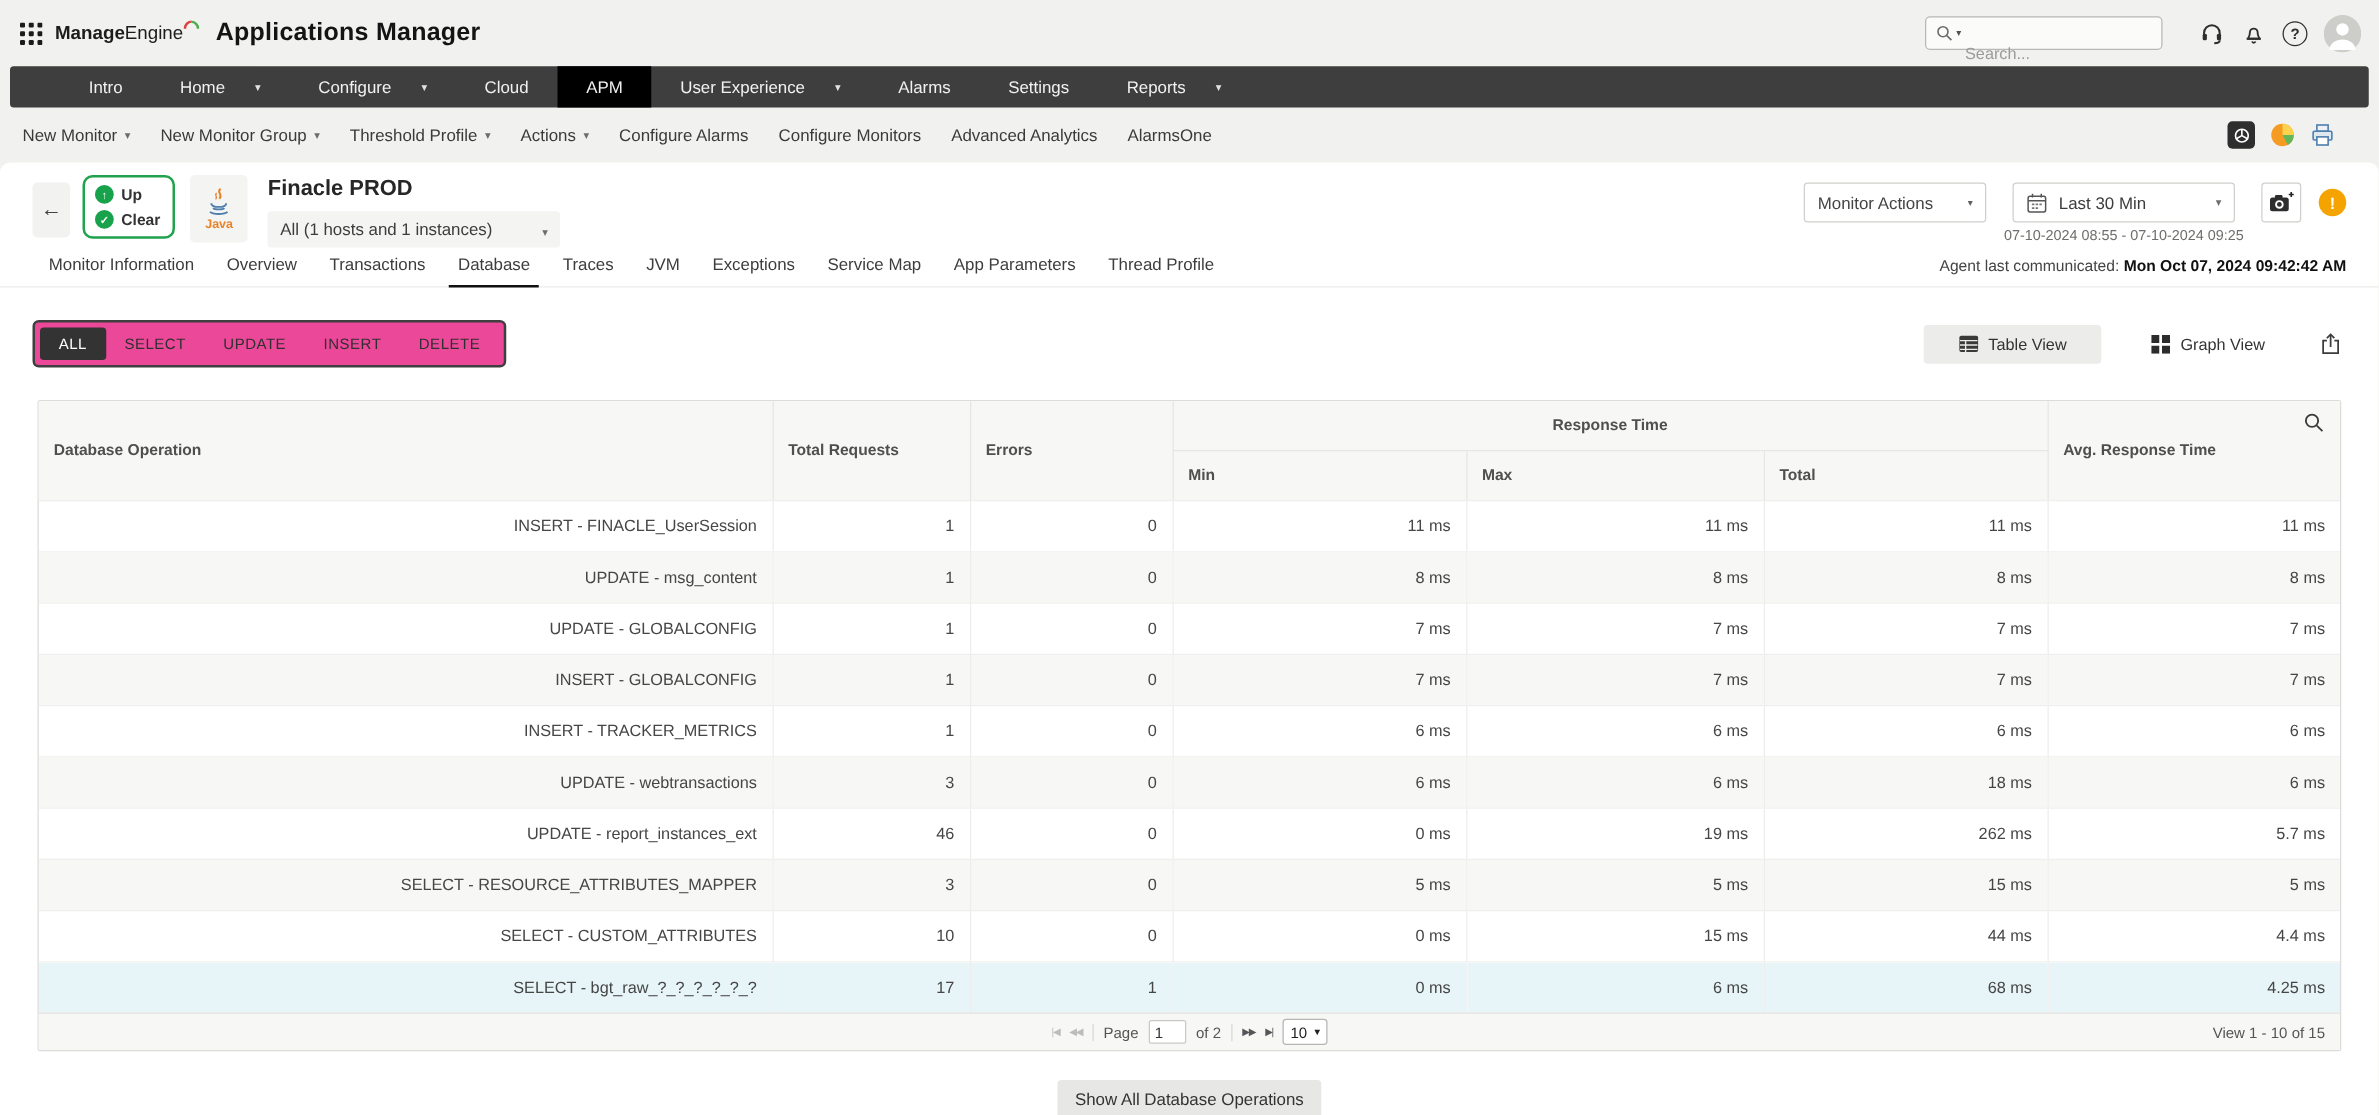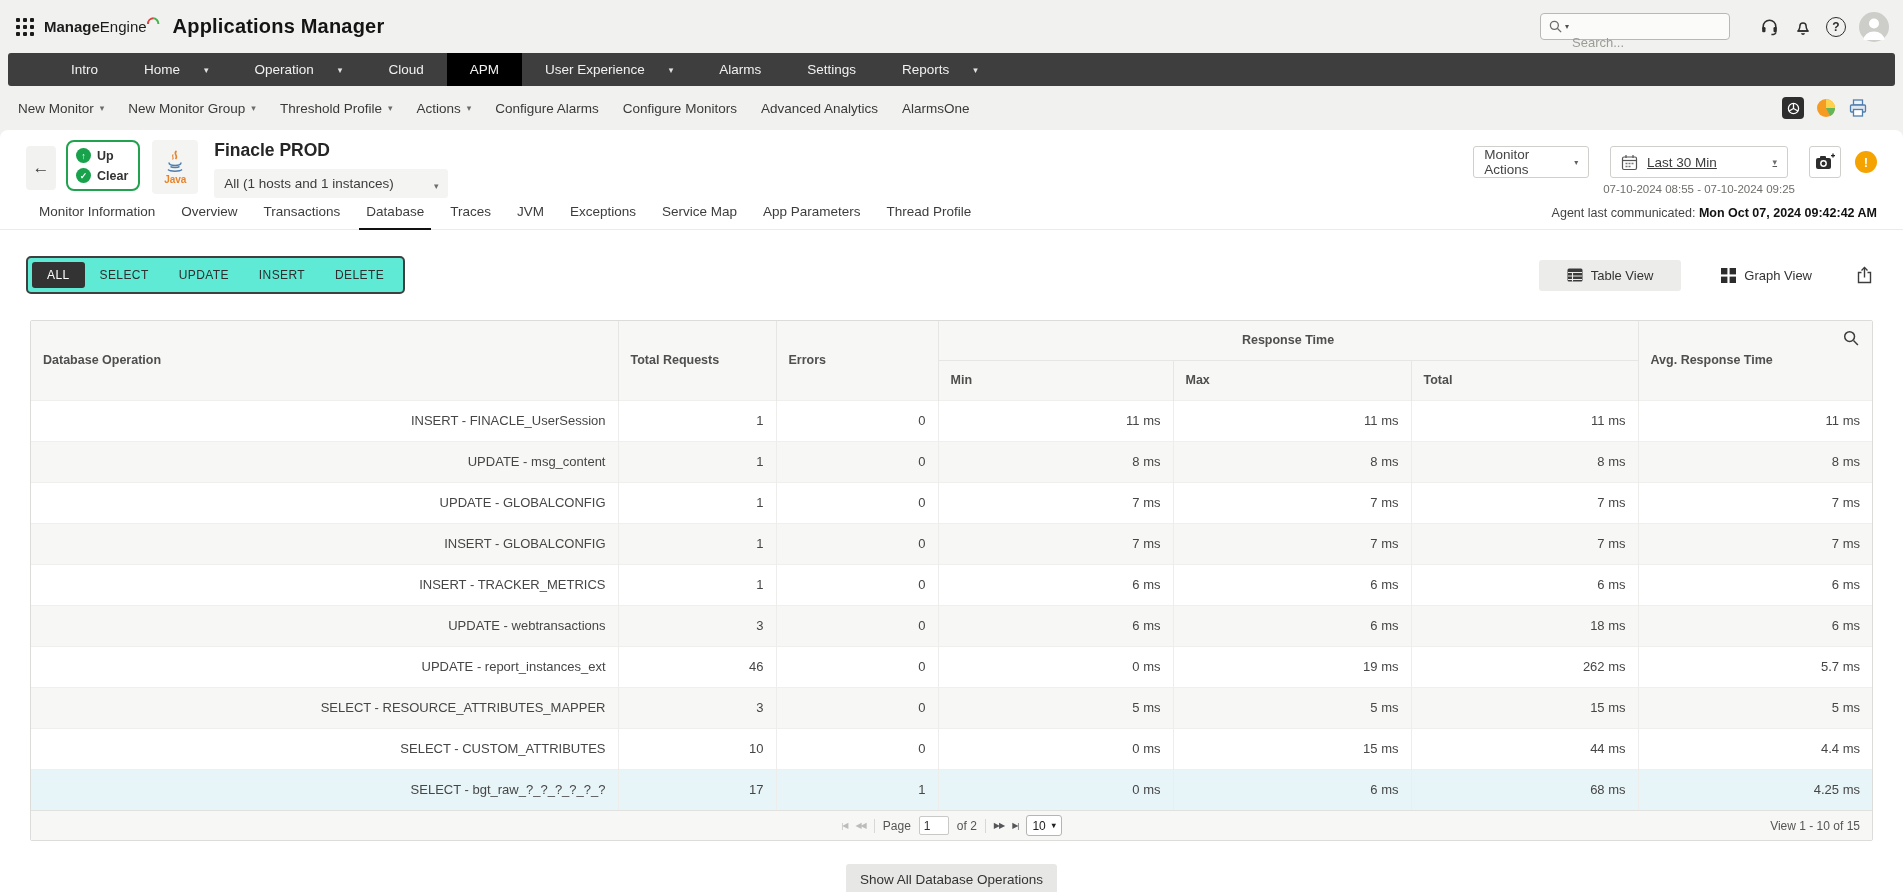--- a/index.html
+++ b/index.html
@@ -53,42 +53,42 @@
     align-items:center; justify-content:center; font-size:9px; }
   .java-tile { margin-left:12px; width:46px; height:54px; background:#f4f4f2; border-radius:4px; display:flex;
     flex-direction:column; align-items:center; justify-content:center; }
   .java-label { font-size:10px; font-weight:700; color:#e8832a; margin-top:-2px; }
   .title-block { margin-left:16px; }
   .monitor-title { font-size:17.5px; font-weight:700; color:#262626; }
   .scope-select { margin-top:8px; background:#f4f4f2; border-radius:3px; padding:7px 10px; font-size:13.5px; color:#3c3c3c;
     display:inline-flex; align-items:flex-end; gap:40px; cursor:pointer; }
   .scope-select .caret { font-size:9px; color:#555; }
   .mh-right { margin-left:auto; display:flex; align-items:flex-start; gap:14px; padding-top:6px; }
-  .monitor-actions { width:116px; height:32px; border:1px solid #cfcfcc; border-radius:3px; background:#fff; font-size:13.5px;
+  .monitor-actions { width:146px; height:32px; border:1px solid #cfcfcc; border-radius:3px; background:#fff; font-size:13.5px;
     color:#444; display:flex; align-items:center; justify-content:space-between; padding:0 10px; cursor:pointer; }
   .range-block { display:flex; flex-direction:column; align-items:center; }
   .range-btn { width:178px; height:32px; border:1px solid #cfcfcc; border-radius:3px; background:#fff; display:flex;
-    align-items:center; gap:9px; padding:0 10px; font-size:13.5px; color:#3c3c3c; cursor:pointer;text-decoration:underline; }
+    align-items:center; gap:9px; padding:0 10px; font-size:13.5px; color:#3c3c3c; cursor:pointer; }
   .range-btn .caret { margin-left:auto; font-size:9px; color:#555; }
   .range-detail { margin-top:5px; font-size:11.5px; color:#6e6e6a; }
   .camera-btn { width:32px; height:32px; border:1px solid #cfcfcc; border-radius:3px; background:#fff; display:flex;
     align-items:center; justify-content:center; cursor:pointer; }
   .alert-badge { width:22px; height:22px; border-radius:50%; background:#f5a300; color:#fff; font-weight:700; font-size:13px;
     display:flex; align-items:center; justify-content:center; margin-top:5px; cursor:pointer; }
 
   
   .tabs-row { display:flex; align-items:flex-end; padding:0 26px; border-bottom:1px solid #ebebe9; margin-top:2px; }
   .tab { padding:4px 13px 10px; font-size:13.5px; color:#3d3d3d; position:relative; cursor:pointer; white-space:nowrap; }
   .tab.active::after { content:""; position:absolute; left:6px; right:6px; bottom:-1px; height:2px; background:#111; }
   .agent-info { margin-left:auto; font-size:12.5px; color:#444; padding-bottom:9px; white-space:nowrap; }
   .agent-info b { color:#111; }
 
   
   .filter-row { display:flex; align-items:center; margin:26px 30px 0 26px; }
-  .filter-group { border:2px solid #3f3f3f; border-radius:5px; background:#5eead4; display:flex; align-items:center; padding:4px; }
+  .filter-group { border:2px solid #3f3f3f; border-radius:5px; background:#ec4899; display:flex; align-items:center; padding:4px; }
   .filter-btn { padding:6px 15px; font-size:12px; color:#2f2f2f; letter-spacing:.4px; border-radius:3px; background:transparent;
     border:none; font-family:inherit; cursor:pointer; }
   .filter-btn.active { background:#333; color:#fff; }
   .ops-controls { margin-left:auto; display:flex; align-items:center; gap:12px; }
   .ops-search { width:238px; height:34px; background:#f6f6f4; border-radius:3px; display:flex; align-items:center; padding:0 10px; }
   .ops-search input { flex:1; border:none; outline:none; background:transparent; font-size:12.5px; color:#555; font-family:inherit; min-width:0; }
   .ops-search input::placeholder { color:#8f8f8b; }
   .view-btn { height:31px; display:flex; align-items:center; gap:8px; padding:0 28px; font-size:13px; color:#333;
     border-radius:3px; cursor:pointer; }
   .view-btn.table-active { background:#ececea; }
@@ -200,21 +200,21 @@
 
   <nav class="main-nav">
     <div class="nav-item">
         <span>Intro</span>
       </div>
     <div class="nav-item">
         <span>Home</span>
         <span class="caret">▾</span>
       </div>
     <div class="nav-item">
-        <span>Operation</span>
+        <span>Configure</span>
         <span class="caret">▾</span>
       </div>
     <div class="nav-item">
         <span>Cloud</span>
       </div>
     <div class="nav-item active">
         <span>APM</span>
       </div>
     <div class="nav-item">
         <span>User Experience</span>

